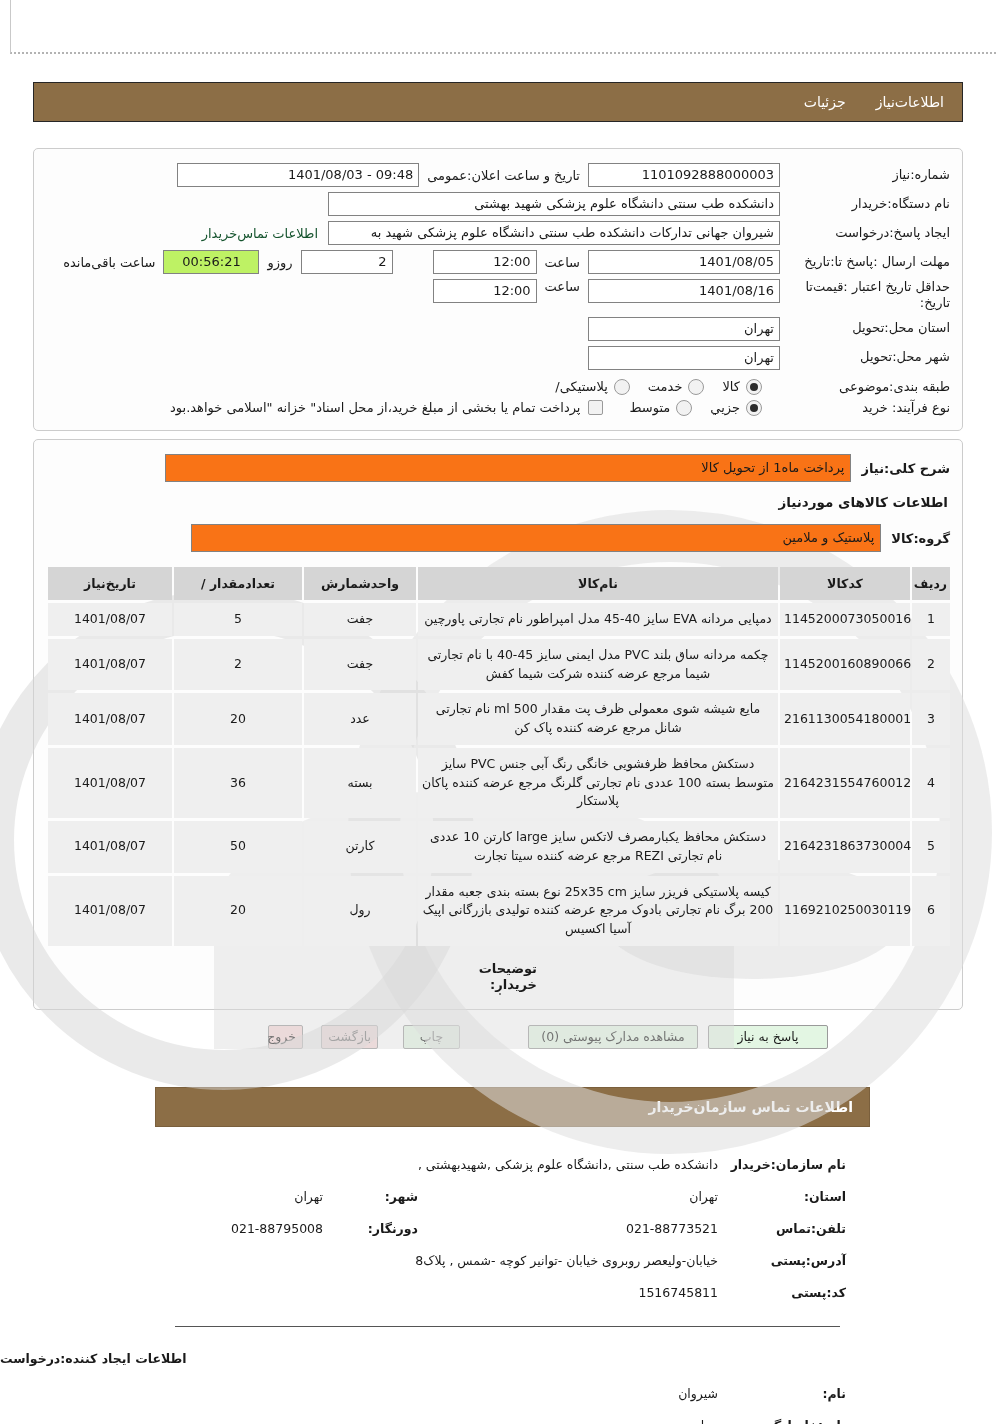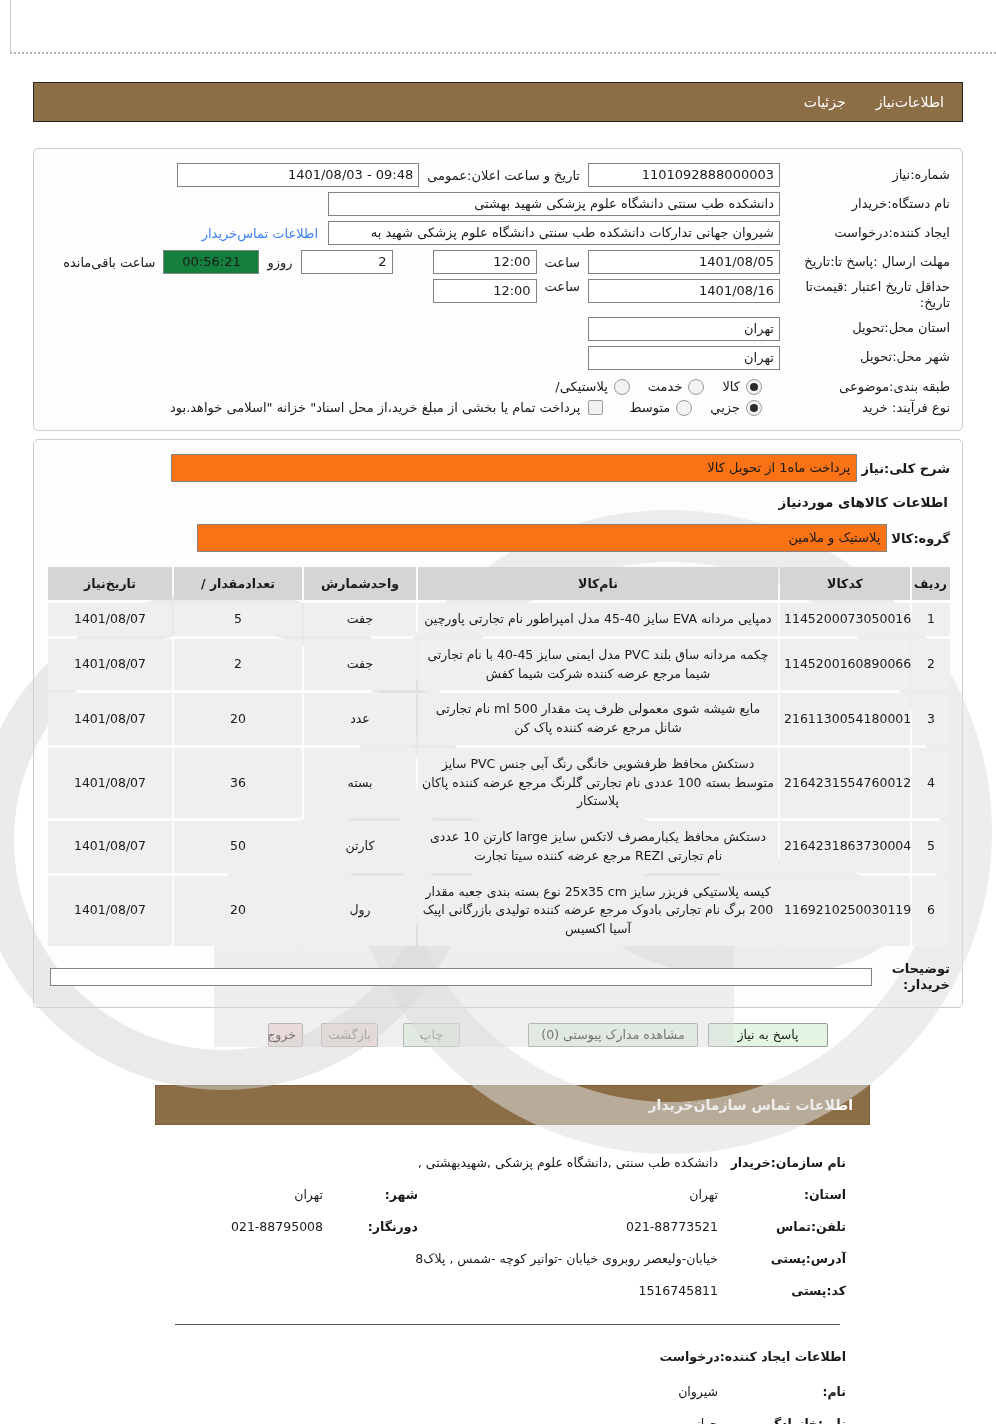--- a/index.html
+++ b/index.html
@@ -30,63 +30,63 @@
   .f-row{display:flex;direction:rtl;align-items:center;margin-bottom:5px;font-size:13px;}
   .f-row.top{align-items:flex-start;}
   .f-label{width:162px;flex:none;padding-left:8px;line-height:1.25;}
   .f-label.two{white-space:pre-line;}
   .ibox{border:1px solid #828282;background:#fff;height:20px;line-height:20px;box-sizing:content-box;
         padding:1px 5px;font-size:13px;white-space:nowrap;overflow:hidden;}
   .num{direction:ltr;text-align:right;}
   .w180{width:180px}.w230{width:230px}.w92{width:92px}.w80{width:80px}.w440{width:440px}
   .mid-lbl{margin:0 8px;}
   .gap40{margin-right:40px;}
-  .timer{width:84px;background:#15803d;text-align:center;direction:ltr;}
-  .link{color:#3b82f6;margin-right:10px;cursor:pointer;}
+  .timer{width:84px;background:#bef264;text-align:center;direction:ltr;}
+  .link{color:#14532d;margin-right:10px;cursor:pointer;}
   
   .radio{display:inline-block;width:14px;height:14px;border:1px solid #9a9a9a;border-radius:50%;
          background:#f2f2f2;vertical-align:-2px;margin:0 18px 0 6px;position:relative;}
   .radio.sel::after{content:"";position:absolute;inset:3px;background:#2b2b2b;border-radius:50%;}
   .cbox{display:inline-block;width:13px;height:13px;border:1px solid #9a9a9a;border-radius:2px;
         background:#f2f2f2;vertical-align:-2px;margin:0 26px 0 8px;}
   
   .bold-lbl{font-weight:bold;}
   .desc-row{display:flex;direction:rtl;align-items:center;font-size:13px;margin-bottom:12px;}
-  .desc-row .bold-lbl{flex:none;margin-left:4px;}
+  .desc-row .bold-lbl{flex:none;margin-left:10px;}
   .wide-input{border:1px solid #828282;background:#f97316;height:24px;line-height:24px;padding:1px 6px;
               font-size:13px;flex:none;}
   .w672{width:672px;} .w676{width:676px;}
   .section-head{font-weight:bold;font-size:13.5px;text-align:right;direction:rtl;margin:4px 2px 14px;}
   
   table.items{width:902px;margin:6px auto 12px;border-collapse:separate;border-spacing:2px 3px;
               direction:rtl;font-size:12.5px;table-layout:fixed;}
   table.items th{background:#d5d5d5;font-weight:bold;padding:9px 3px;text-align:center;}
   table.items td{background:#efefef;padding:7px 4px;text-align:center;vertical-align:middle;line-height:1.5;}
   td.code,{direction:ltr;}
   td.code{direction:ltr;text-align:right;padding-left:10px;}
   
-  .notes-row{display:flex;direction:rtl;align-items:center;font-size:13px;margin-top:6px;}
+  .notes-row{display:flex;direction:rtl;align-items:center;font-size:13px;margin-top:6px;flex-direction:column;}
   .notes-row .f-label{width:70px;font-weight:bold;}
   .notes-input{flex:1;border:1px solid #828282;background:#fff;height:16px;margin-left:4px;}
   
   .btnrow{display:flex;direction:rtl;margin:15px 168px 0 0;}
   .btn{height:24px;line-height:22px;box-sizing:border-box;border:1px solid #9a9a9a;border-radius:2px;
        font-size:12.5px;text-align:center;padding:0 6px;cursor:pointer;white-space:nowrap;}
   .btn.green{background:#e3f6e3;}
   .btn.pink{background:#f8d9d9;}
   .b1{width:120px;margin-left:10px;} .b2{width:170px;margin-left:68px;}
   .b3{width:57px;margin-left:25px;} .b4{width:57px;margin-left:18px;padding-left:30px;} .b5{width:35px;}
   
   .contact{direction:rtl;margin:30px 150px 0 0;font-size:12.5px;}
   .c-grid{display:grid;grid-template-columns:128px 300px 95px auto;row-gap:17px;align-items:center;}
   .c-lab{font-weight:bold;}
   .span3{grid-column:2 / 5;}
   .numv{direction:ltr;text-align:right;display:inline-block;}
   .sep{border:none;border-top:1px solid #555;width:665px;margin:26px 6px 24px auto;}
-  .c-head{font-weight:bold;margin:0 0 20px;text-align:right;}
+  .c-head{font-weight:bold;margin:0 0 20px;text-align:left;}
   .c2-grid{display:grid;grid-template-columns:128px 220px;row-gap:17px;align-items:center;}
 </style>
 </head>
 <body>
 
 <div class="page">
 
   <div class="top-rule"></div>
 
   <div class="titlebar">
@@ -99,21 +99,21 @@
       <span class="f-label">شماره:نیاز</span>
       <span class="ibox num w180">1101092888000003</span>
       <span class="mid-lbl">تاریخ و ساعت اعلان:عمومی</span>
       <span class="ibox num w230">1401/08/03 - 09:48</span>
     </div>
     <div class="f-row">
       <span class="f-label">نام دستگاه:خریدار</span>
       <span class="ibox w440">دانشکده طب سنتی دانشگاه علوم پزشکی شهید بهشتی</span>
     </div>
     <div class="f-row">
-      <span class="f-label">ایجاد کننده:درخواست</span>
+      <span class="f-label">ایجاد پاسخ:درخواست</span>
       <span class="ibox w440">شیروان  جهانی تدارکات  دانشکده طب سنتی دانشگاه علوم پزشکی شهید به</span>
       <span class="link">اطلاعات تماس‌خریدار</span>
     </div>
     <div class="f-row">
       <span class="f-label">مهلت ارسال :پاسخ تا:تاریخ</span>
       <span class="ibox num w180">1401/08/05</span>
       <span class="mid-lbl">ساعت</span>
       <span class="ibox num w92">12:00</span>
       <span class="ibox num w80 gap40">2</span>
       <span class="mid-lbl">روزو</span>

